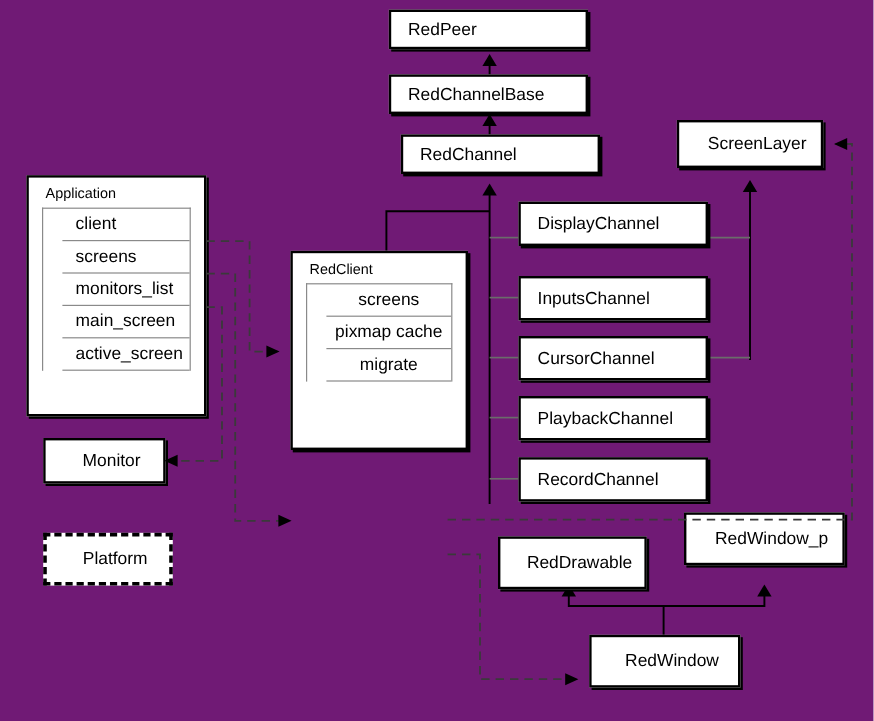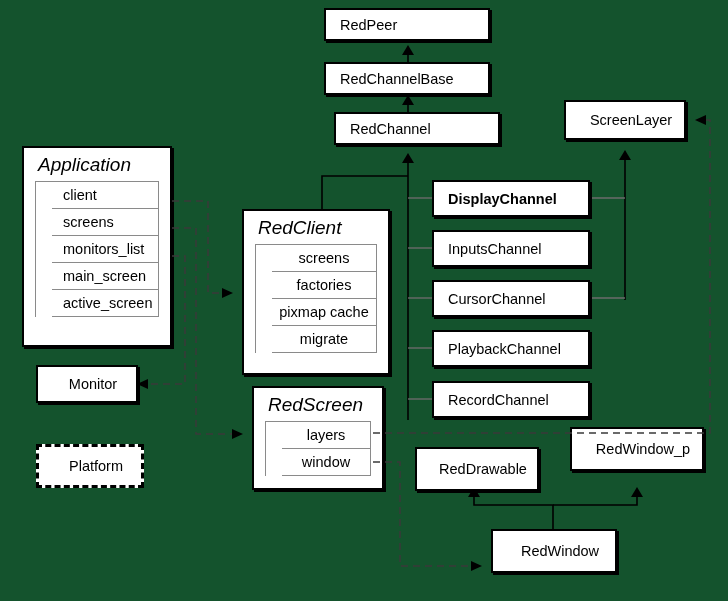--- a/index.html
+++ b/index.html
@@ -1,19 +1,19 @@
 <!DOCTYPE html>
 <html><head>
 <meta charset="utf-8">
 <style>
   html,body{margin:0;padding:0;background:#ffffff;}
   #canvas{
     position:relative;
     width:728px;height:601px;
-    background:#14532d;
+    background:#701a75;
     font-family:"Liberation Sans", sans-serif;
     overflow:hidden;
   }
   .node{
     position:absolute;
     box-sizing:border-box;
     background:#ffffff;
     border:2px solid #000000;
     z-index:5;
   }
@@ -32,25 +32,24 @@
     font-size:14.5px;
     color:#000000;
     padding-left:14px;
     white-space:nowrap;
   }
   .simple-label.center{
     justify-content:center;
     padding-left:12px;
   }
   .cls-title{
-    font-size:19px;
+    font-size:12px;
     color:#000000;
     padding:6px 0 5px 14px;
     white-space:nowrap;
-    font-style:italic;
   }
   .fields{
     margin:0 11px 9px 11px;
     border:1px solid #8a8a8a;
     border-bottom:none;
     box-sizing:border-box;
     padding-left:16px;
   }
   .field{
     border-bottom:1px solid #8a8a8a;
@@ -138,43 +137,35 @@
       <div class="field">monitors_list</div>
       <div class="field">main_screen</div>
       <div class="field">active_screen</div>
     </div>
   </div>
 
   <div class="node shadow" style="left:242px;top:209px;width:148px;height:166px;">
     <div class="cls-title">RedClient</div>
     <div class="fields center">
       <div class="field">screens</div>
-      <div class="field">factories</div>
       <div class="field">pixmap cache</div>
       <div class="field">migrate</div>
     </div>
   </div>
 
-  <div class="node shadow" style="left:252px;top:386px;width:132px;height:104px;">
-    <div class="cls-title">RedScreen</div>
-    <div class="fields center">
-      <div class="field">layers</div>
-      <div class="field">window</div>
-    </div>
-  </div>
 
   <div class="node dashed" style="left:36px;top:444px;width:108px;height:44px;">
     <div class="simple-label center">Platform</div>
   </div>
 
   <div class="node shadow" style="left:36px;top:365px;width:102px;height:38px;">
     <div class="simple-label center">Monitor</div>
   </div>
 
-  <div class="node shadow" style="left:432px;top:180px;width:158px;height:37px;font-weight:bold;">
+  <div class="node shadow" style="left:432px;top:168px;width:158px;height:37px;">
     <div class="simple-label">DisplayChannel</div>
   </div>
   <div class="node shadow" style="left:432px;top:230px;width:158px;height:37px;text-decoration:underline;">
     <div class="simple-label">InputsChannel</div>
   </div>
   <div class="node shadow" style="left:432px;top:280px;width:158px;height:37px;">
     <div class="simple-label">CursorChannel</div>
   </div>
   <div class="node shadow" style="left:432px;top:330px;width:158px;height:37px;">
     <div class="simple-label">PlaybackChannel</div>

